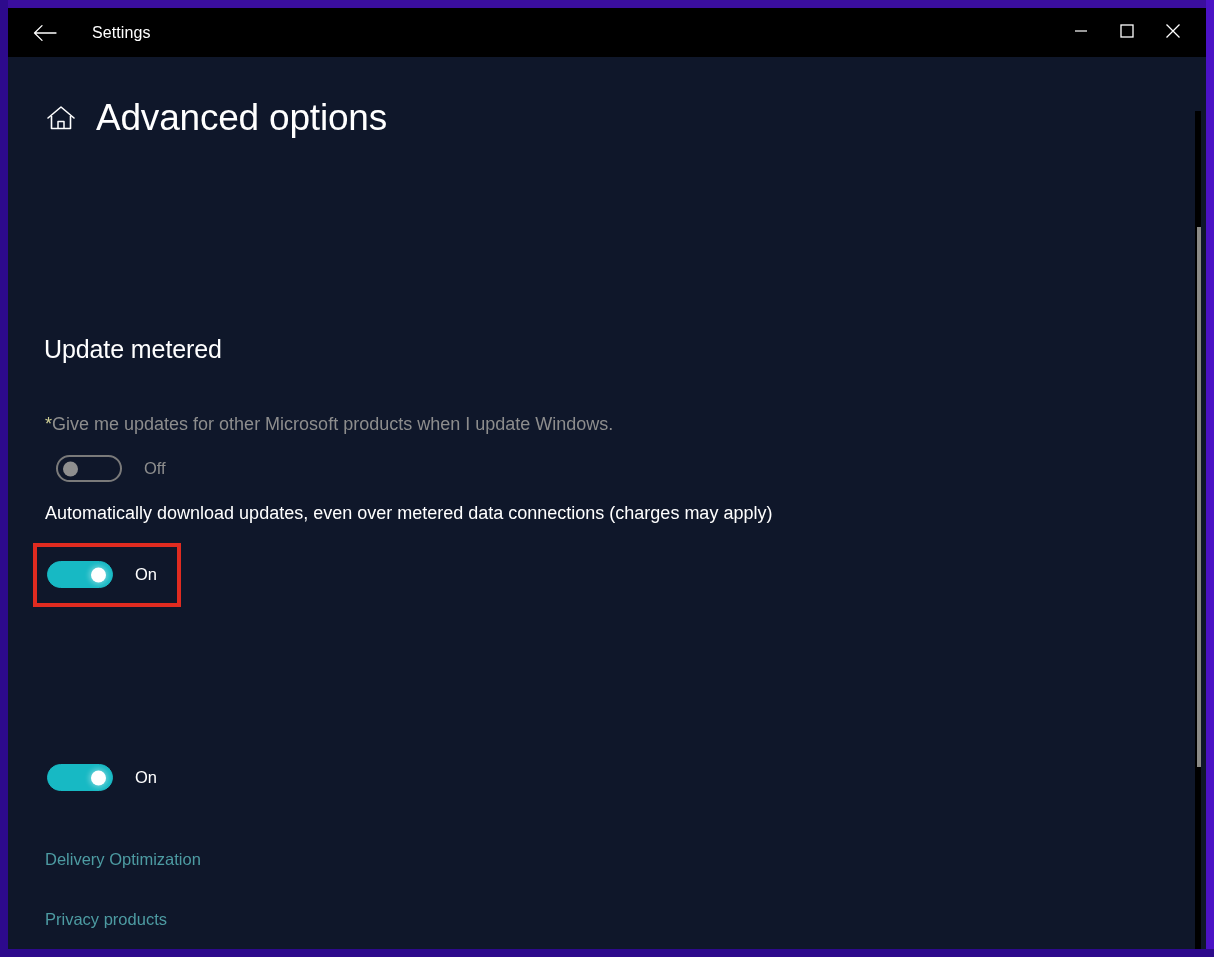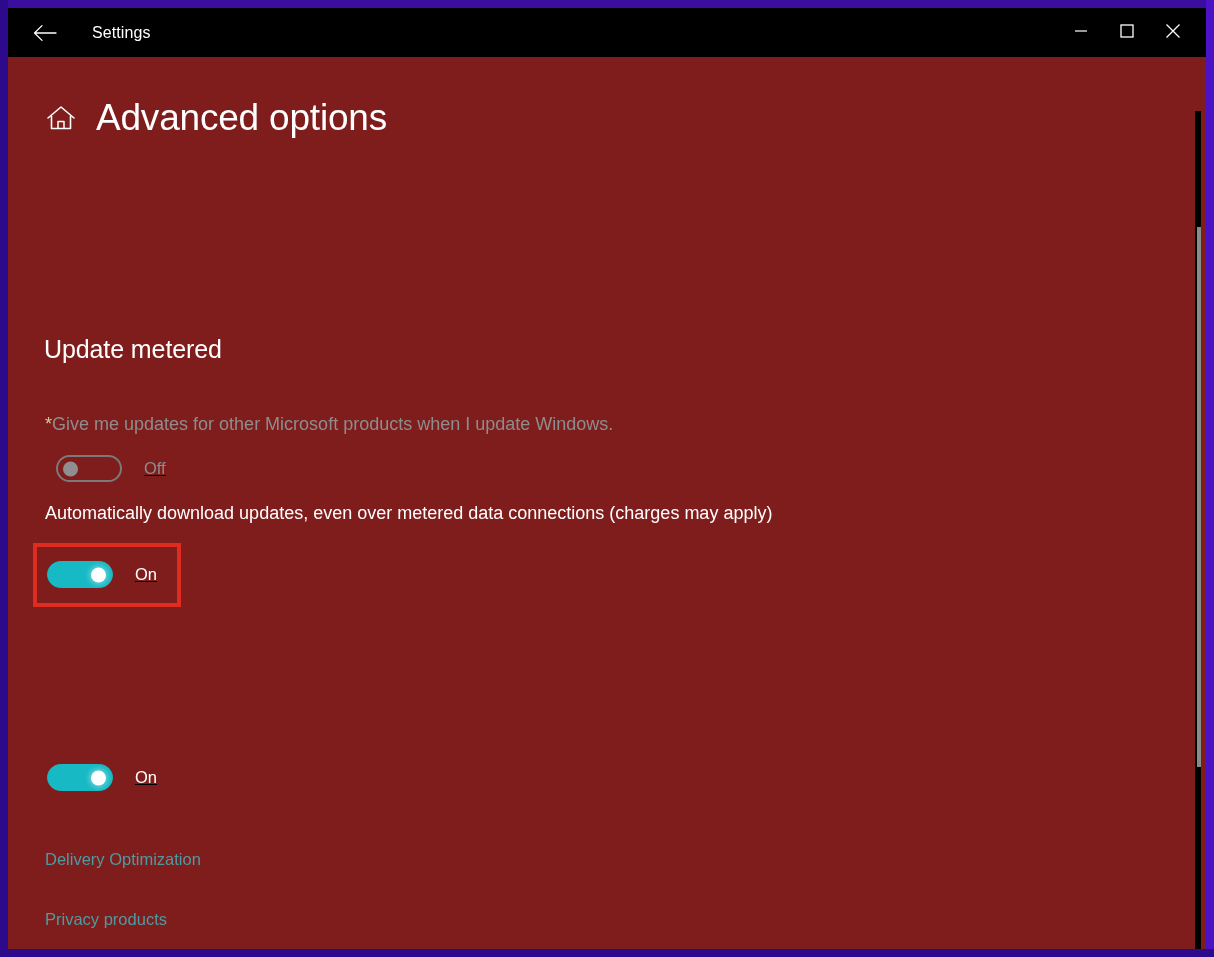--- a/index.html
+++ b/index.html
@@ -27,21 +27,21 @@
   #purple-right { position:absolute; right:0; top:0;    width:8px;   height:957px; background:#4b12c6; }
   #purple-bot   { position:absolute; left:0;  bottom:0; width:1214px;height:8px;   background:#2d0a8c; }
 
   
   #window {
     position: absolute;
     left: 8px;
     top: 8px;
     width: 1198px;
     height: 941px;
-    background: #7f1d1d;
+    background: #0f172a;
     overflow: hidden;
   }
 
   
   #titlebar {
     position: relative;
     height: 49px;
     background: #000000;
     display: flex;
     align-items: center;
@@ -117,21 +117,20 @@
     white-space: nowrap;
   }
   .setting-label.disabled { color: #8d8d8d; }
   .asterisk { color: #cfcf96; }
 
   
   .toggle-row {
     position: absolute;
     display: flex;
     align-items: center;
-    text-decoration: underline;
   }
   .switch {
     position: relative;
     width: 66px;
     height: 27px;
     border-radius: 14px;
     box-sizing: border-box;
     cursor: default;
     flex: none;
   }

